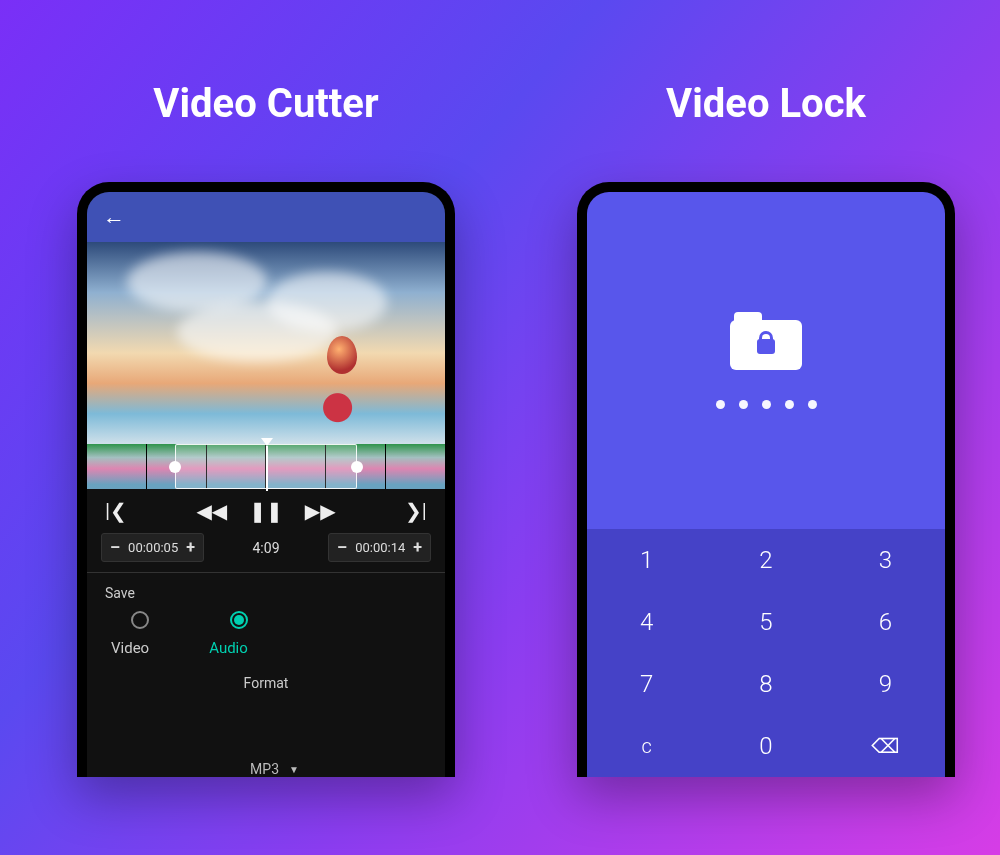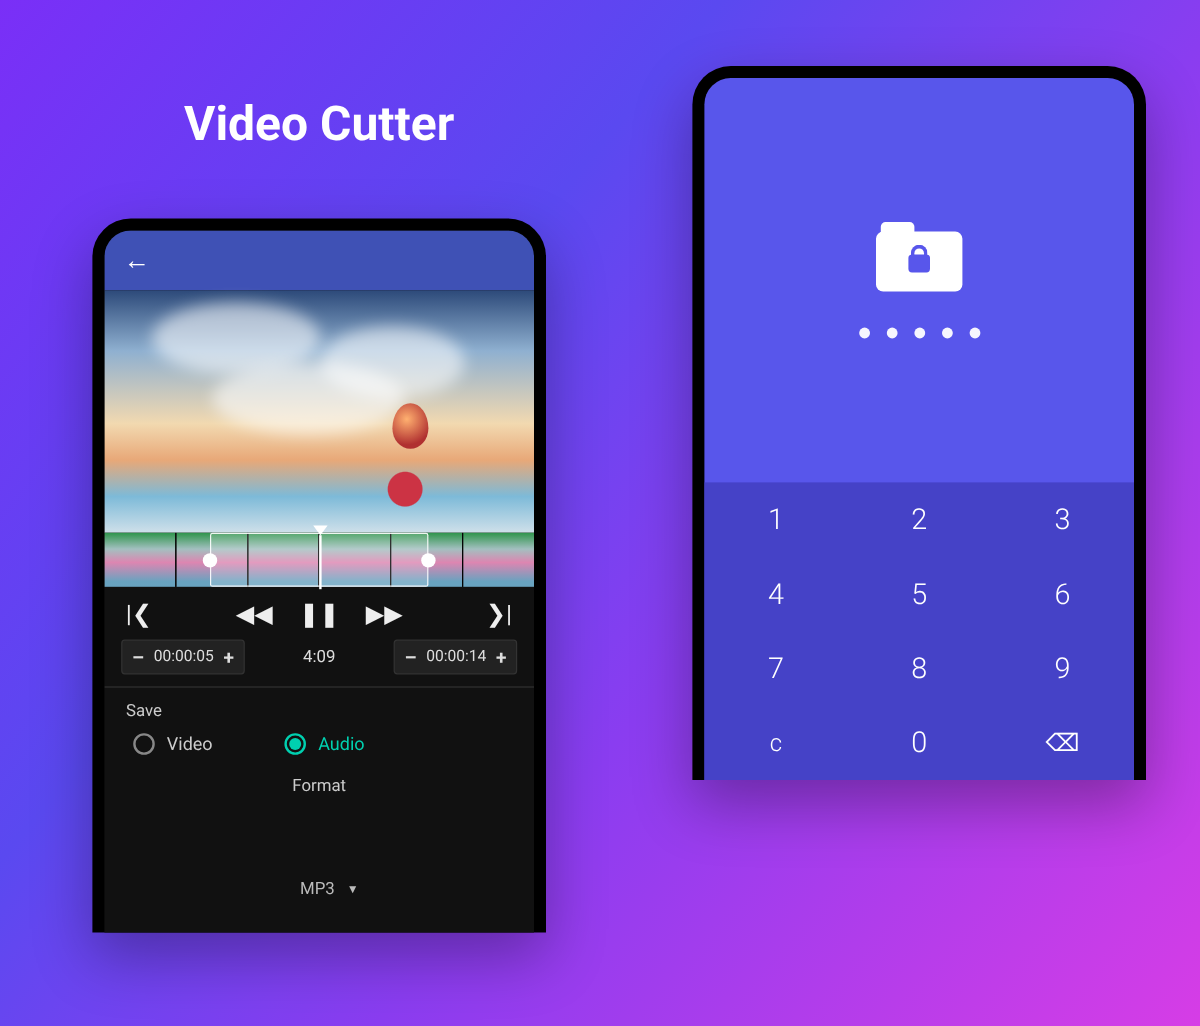--- a/index.html
+++ b/index.html
@@ -66,21 +66,21 @@
   .controls{display:flex;align-items:center;justify-content:space-between;padding:10px 18px 6px;color:#eee;}
   .ctrlbtn{font-size:20px;cursor:pointer;}
   .ctrlgrp{display:flex;gap:22px;align-items:center;}
   .timesrow{display:flex;align-items:center;justify-content:space-between;padding:4px 14px 10px;color:#ddd;border-bottom:1.5px solid #333;}
   .stepper{display:flex;align-items:center;gap:8px;background:#222;border:1px solid #333;border-radius:3px;padding:4px 8px;font-size:13px;}
   .stepbtn{font-size:16px;font-weight:700;cursor:pointer;}
   .curtime{font-size:14px;}
   .savesec{padding:12px 18px 0;color:#ccc;}
   .savesec .lbl{font-size:14px;margin-bottom:10px;}
   .radios{display:flex;gap:60px;padding-left:6px;margin-bottom:18px;}
-  .radio{display:flex;align-items:center;gap:10px;font-size:15px;cursor:pointer;}
+  .radio{display:flex;align-items:flex-end;gap:10px;font-size:15px;cursor:pointer;flex-direction:column;}
   .rmark{width:18px;height:18px;border:2px solid #888;border-radius:50%;display:flex;align-items:center;justify-content:center;}
   .radio.sel .rmark{border-color:#00d0b0;}
   .radio.sel .rmark::after{content:"";width:10px;height:10px;background:#00d0b0;border-radius:50%;}
   .radio.sel{color:#00d0b0;}
   .formatrow{display:flex;align-items:center;gap:70px;font-size:14px;padding-left:0;flex-direction:column;}
   .dd{display:flex;align-items:center;gap:10px;color:#bbb;cursor:pointer;padding-left:17px;}
   .dd .caret{font-size:10px;}
   
   .lock-screen{background:#5856eb;display:flex;flex-direction:column;}
   .locktop{flex:1;display:flex;flex-direction:column;align-items:center;justify-content:center;gap:30px;}
@@ -175,20 +175,21 @@
               <span class="caret">▼</span>
             </div>
           </div>
         </div>
 
       </div>
     </div>
   </div>
 
   <div class="col">
+    <div class="headline">Video Lock</div>
     <div class="phone">
       <div class="screen lock-screen">
         <div class="locktop">
           <div class="folder">
             <div class="tab"></div>
               <div class="body"></div>
               <div class="shackle"></div>
               <div class="lock"></div>
           </div>
           <div class="dots" id="pin-dots">

